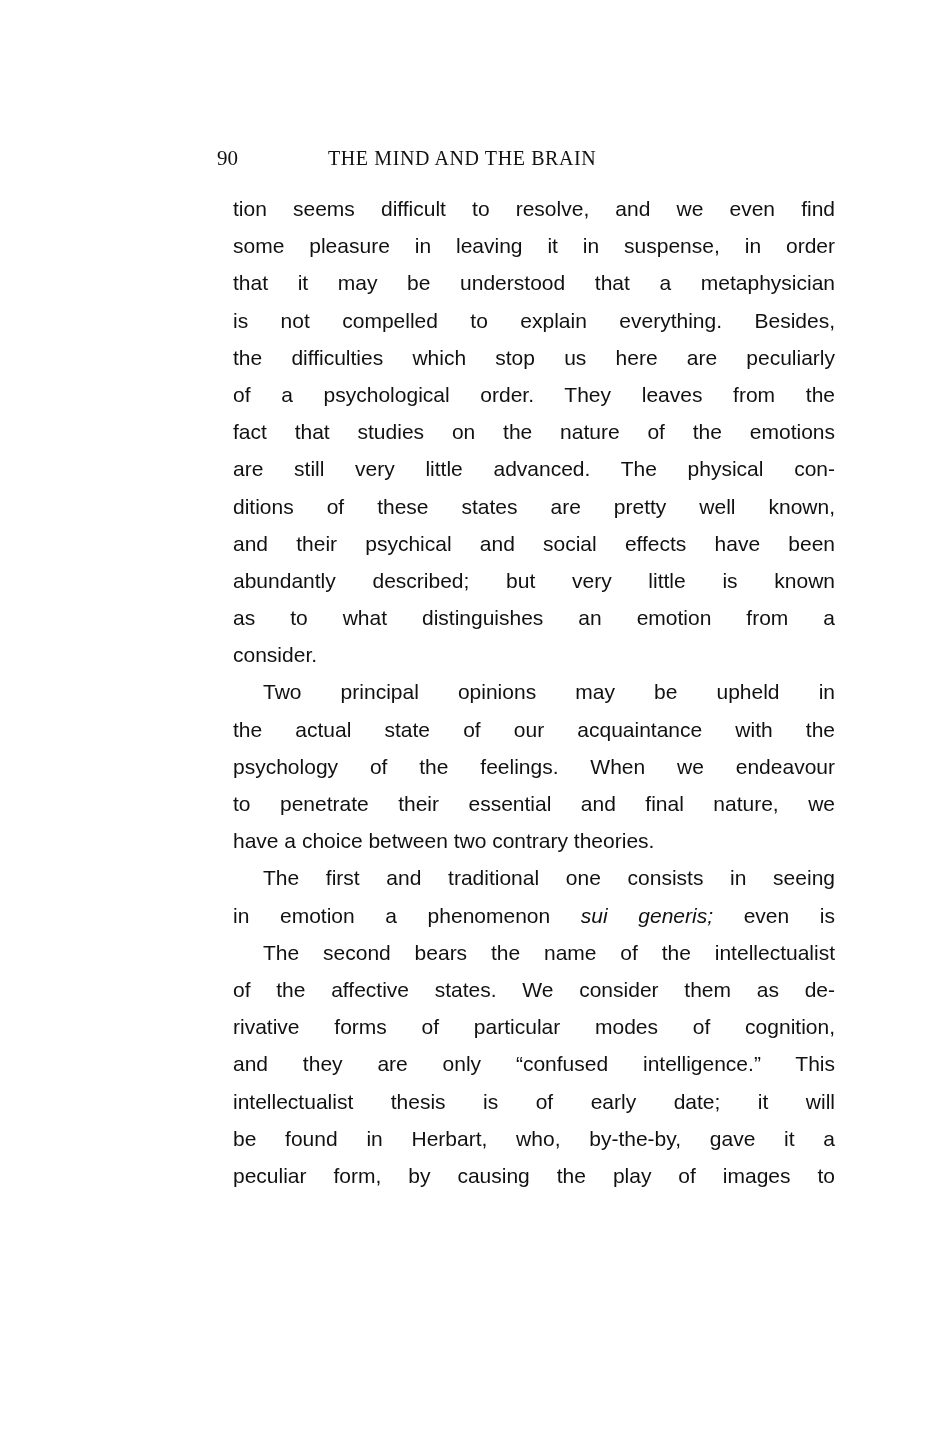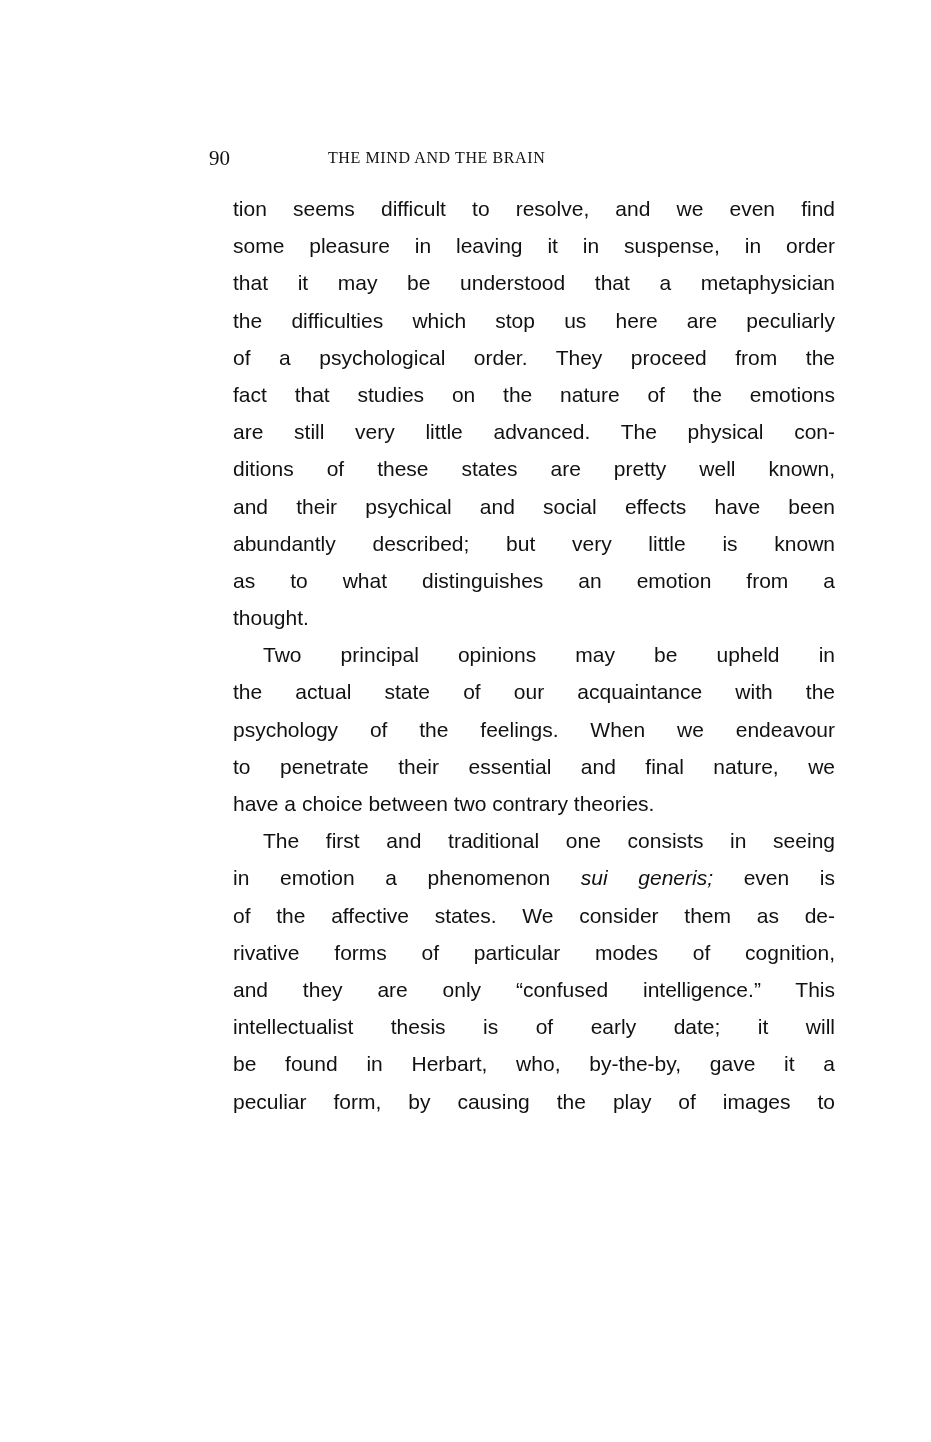--- a/index.html
+++ b/index.html
@@ -28,30 +28,30 @@
       left: 201px;
       top: 143px;
       width: 634px;
       height: 30px;
       font-family: "Liberation Serif", serif;
       font-size: 21px;
       line-height: 30px;
     }
     .page-number {
       position: absolute;
-      left: 8px;
+      left: 16px;
       top: 0;
       font-size: 21px;
     }
     .running-title {
       position: absolute;
       left: 127px;
       top: 0;
       letter-spacing: 0.6px;
-      font-size: 16px;
+      font-size: 20px;
     }
     .body-text {
       position: absolute;
       left: 201px;
       top: 190px;
       width: 634px;
     }
     .line {
       display: block;
       height: 37.2px;
@@ -82,45 +82,47 @@
     <span class="page-number">90</span>
     <span class="running-title">THE MIND AND THE BRAIN</span>
   </div>
 
   <div class="body-text">
 
     <div>
       <span class="line">tion seems difficult to resolve, and we even find</span>
       <span class="line">some pleasure in leaving it in suspense, in order</span>
       <span class="line">that it may be understood that a metaphysician</span>
+      <span class="line">is not compelled to explain everything.  Besides,</span>
       <span class="line">the difficulties which stop us here are peculiarly</span>
-      <span class="line">of a psychological order.  They proceed from the</span>
+      <span class="line">of a psychological order.  They leaves from the</span>
       <span class="line">fact that studies on the nature of the emotions</span>
       <span class="line">are still very little advanced.  The physical con-</span>
       <span class="line">ditions of these states are pretty well known,</span>
       <span class="line">and their psychical and social effects have been</span>
       <span class="line">abundantly described; but very little is known</span>
       <span class="line">as to what distinguishes an emotion from a</span>
-      <span class="line last">thought.</span>
+      <span class="line last">consider.</span>
     </div>
 
     <div>
       <span class="line indent">Two principal opinions may be upheld in</span>
       <span class="line">the actual state of our acquaintance with the</span>
       <span class="line">psychology of the feelings.  When we endeavour</span>
       <span class="line">to penetrate their essential and final nature, we</span>
       <span class="line last">have a choice between two contrary theories.</span>
     </div>
 
     <div>
       <span class="line indent">The first and traditional one consists in seeing</span>
       <span class="line"><span>in emotion a phenomenon </span><span class="it">sui generis;</span><span> even is</span></span>
     </div>
 
     <div>
+      <span class="line indent">The second bears the name of the intellectualist</span>
       <span class="line">of the affective states.  We consider them as de-</span>
       <span class="line">rivative forms of particular modes of cognition,</span>
       <span class="line">and they are only “confused intelligence.”  This</span>
       <span class="line">intellectualist thesis is of early date; it will</span>
       <span class="line">be found in Herbart, who, by-the-by, gave it a</span>
       <span class="line">peculiar form, by causing the play of images to</span>
     </div>
   </div>
 </div>
 

